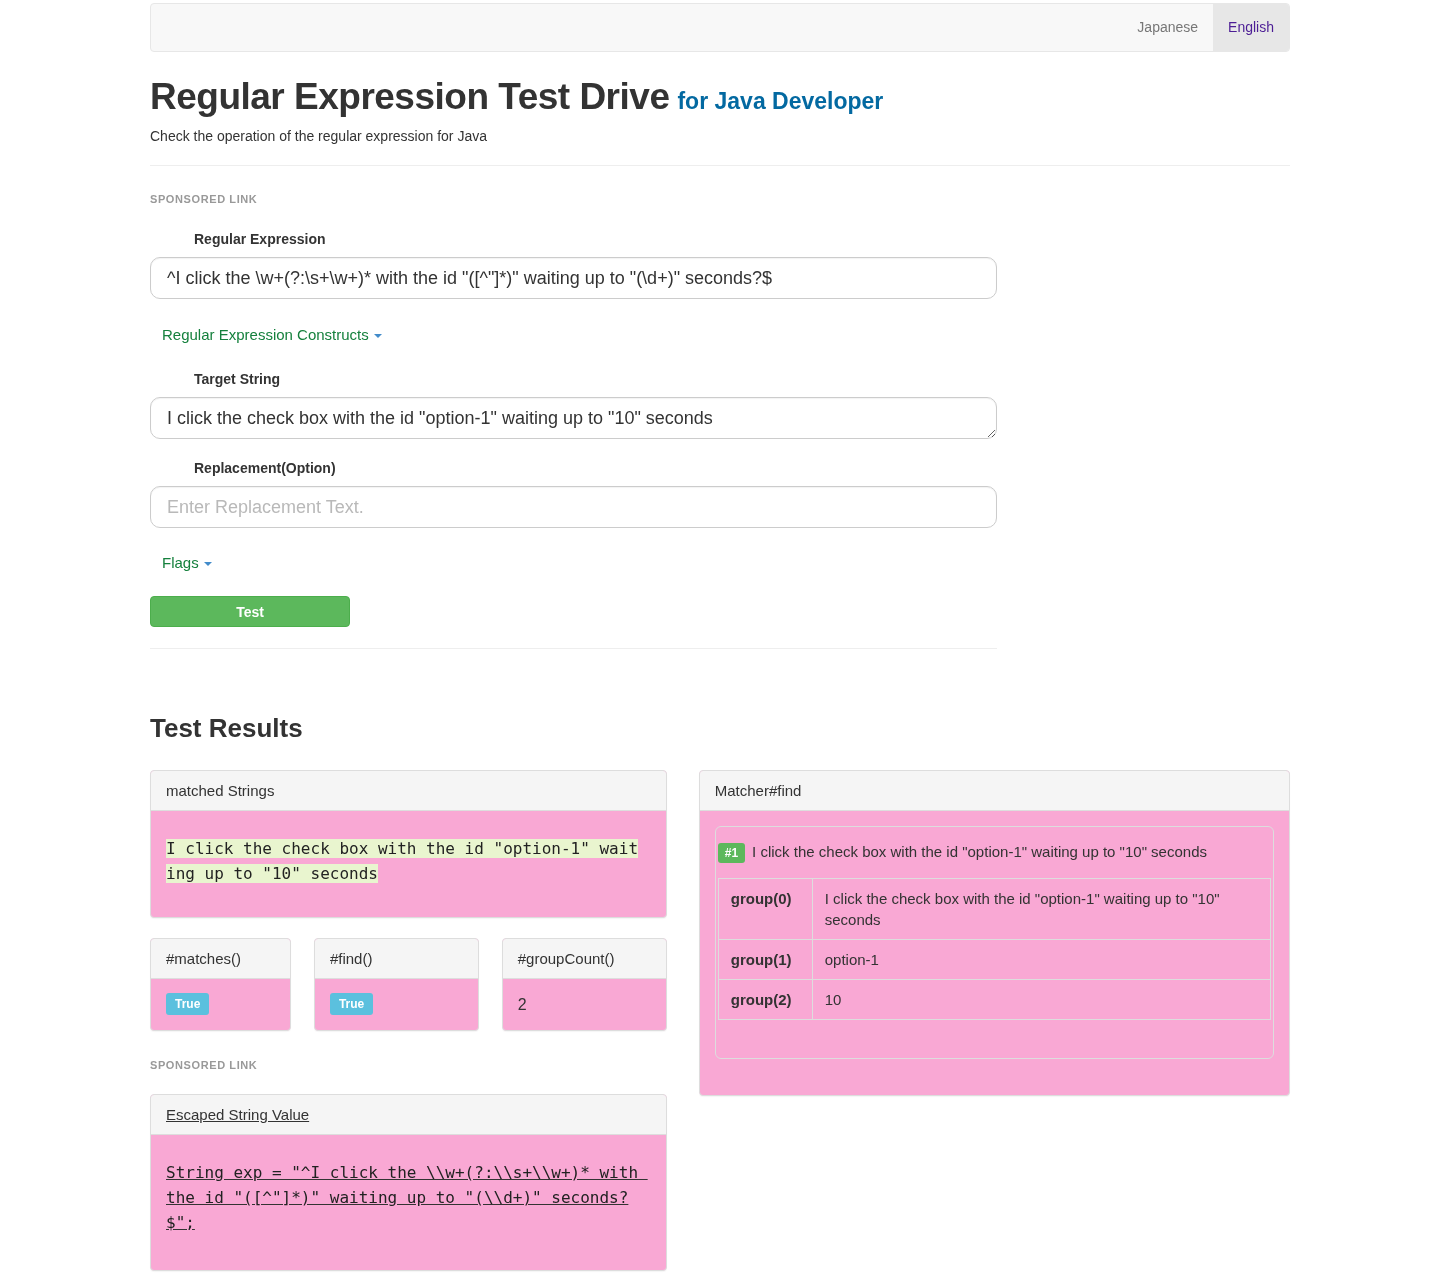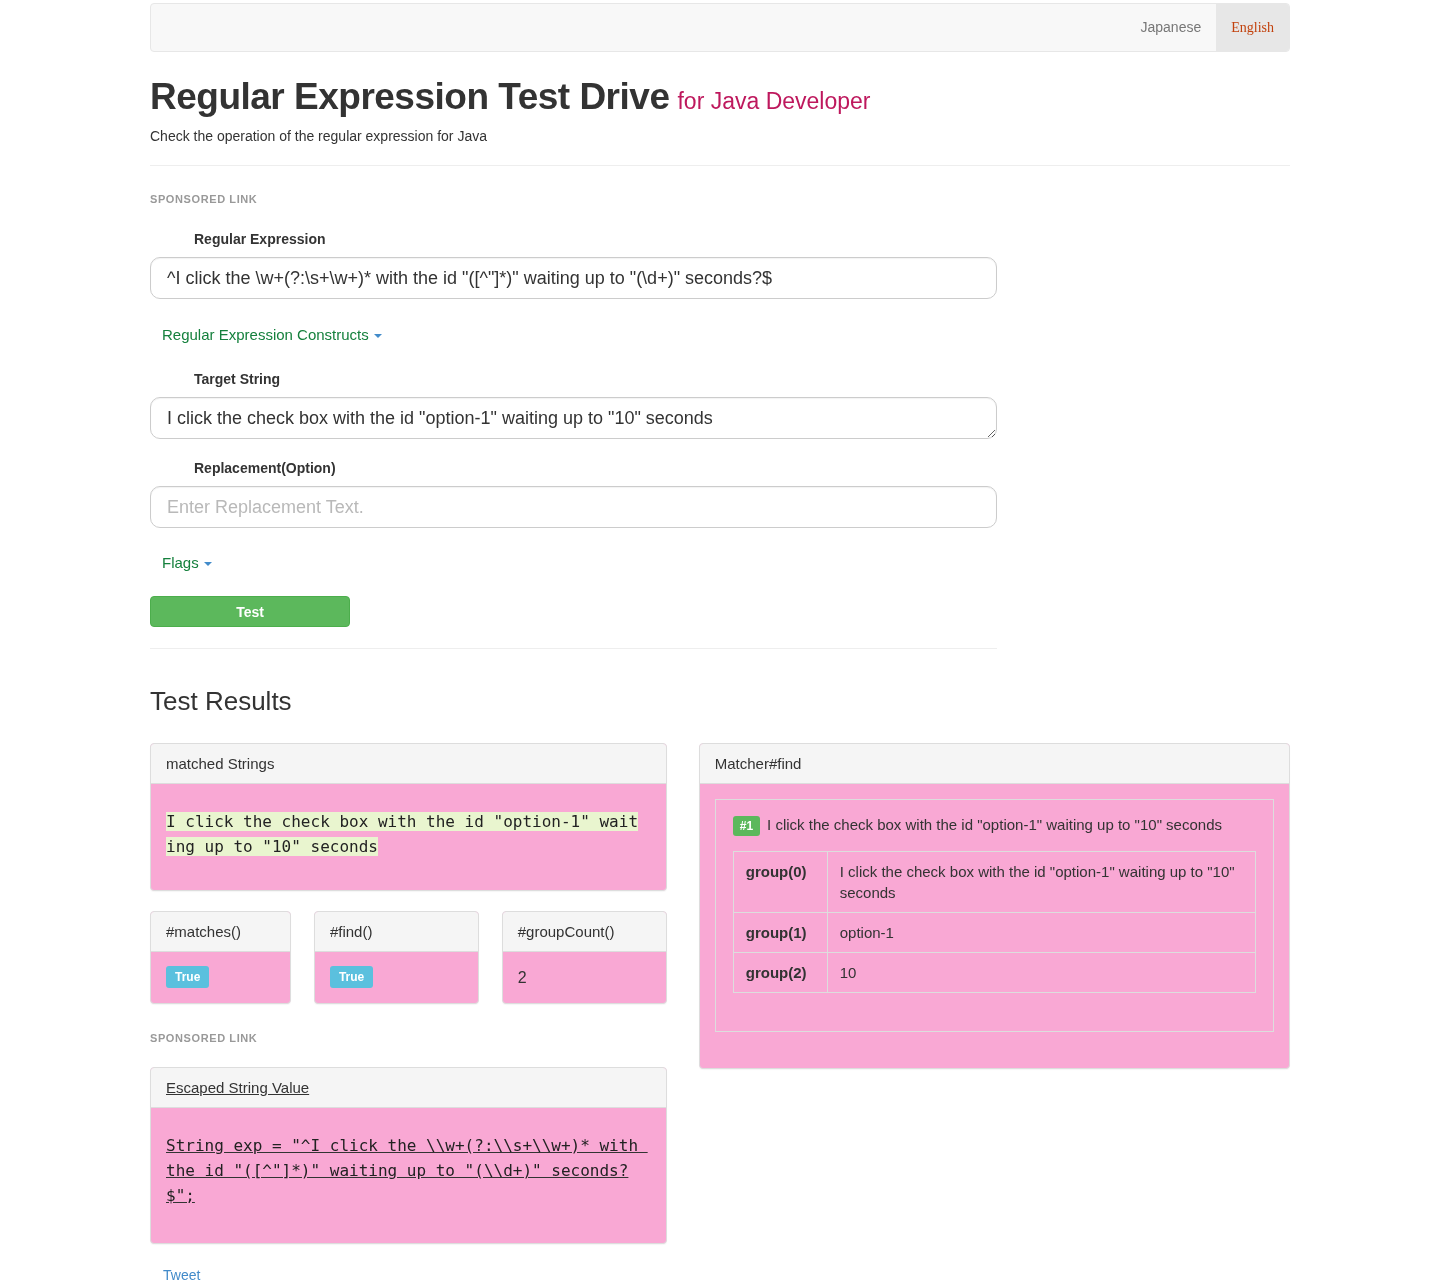--- a/index.html
+++ b/index.html
@@ -16,25 +16,25 @@
   .navbar {
     margin-top: 3px; height: 49px;
     background: #f8f8f8;
     border: 1px solid #e7e7e7; border-radius: 4px;
     display: flex; justify-content: flex-end; align-items: stretch;
   }
   .nav-tab {
     padding: 0 15px; line-height: 47px; font-size: 14px;
     color: #777; cursor: pointer; text-decoration: none;
   }
-  .nav-tab.active { background: #e7e7e7; color: #c2410c; border-radius: 0 3px 3px 0; font-family: Liberation Serif, serif; }
+  .nav-tab.active { background: #e7e7e7; color: #4c1d95; border-radius: 0 3px 3px 0; }
 
   
   h1.page-title { font-size: 37px; font-weight: bold; margin: 24px 0 10px; color: #333; letter-spacing: -0.5px; }
-  h1.page-title .subtitle { font-size: 23px; font-weight: normal; color: #be185d; margin-left: 8px; letter-spacing: 0; }
+  h1.page-title .subtitle { font-size: 23px; font-weight: bold; color: #0369a1; margin-left: 8px; letter-spacing: 0; }
   .page-desc { font-size: 14px; margin: 0; color: #333; }
   hr.rule { border: 0; border-top: 1px solid #eee; margin: 21px 0 0; }
 
   .sponsored {
     font-size: 11px; font-weight: bold; color: #999;
     letter-spacing: 0.6px; text-transform: uppercase;
   }
   .sponsored.top { margin: 27px 0 26px; }
   .sponsored.mid { margin: 28px 0 0; }
 
@@ -61,21 +61,21 @@
     border-top: 4px solid #428bca; border-left: 4px solid transparent; border-right: 4px solid transparent;
   }
   .test-button {
     display: block; width: 200px; height: 31px; margin-top: 25px;
     background: #5cb85c; border: 1px solid #4cae4c; border-radius: 4px;
     color: #fff; font-weight: bold; font-size: 14px;
     font-family: "Liberation Sans", sans-serif; cursor: pointer;
   }
 
   
-  h2.results-title { font-size: 26px; font-weight: normal; margin: 37px 0 26px; }
+  h2.results-title { font-size: 26px; font-weight: bold; margin: 64px 0 26px; }
   .results-row { display: flex; align-items: flex-start; }
   .col-left { width: 555px; }
   .col-right { width: 635px; margin-left: 32px; }
 
   .panel { border: 1px solid #ddd; border-radius: 4px; background: #f9a8d4; box-shadow: 0 1px 1px rgba(0,0,0,.04); }
   .panel-heading {
     background: #f5f5f5; border-bottom: 1px solid #ddd;
     padding: 11px 15px; font-size: 15px; color: #333;
     border-radius: 3px 3px 0 0;
   }
@@ -100,21 +100,21 @@
   }
   .badge-info { background: #5bc0de; }
   .badge-success { background: #5cb85c; padding: 3px 7px; margin-right: 7px; }
   .count-value { font-size: 16px; line-height: 24px; }
 
   .escaped-panel { margin-top: 23px; text-decoration: underline; }
   .escaped-panel pre.mono { margin: 10px 0 20px; }
 
   
   .matcher-body { padding: 15px 15px 36px; }
-  .match-card { border: 1px solid #ddd; border-radius: 0; padding: 14px 17px 38px; }
+  .match-card { border: 1px solid #ddd; border-radius: 6px; padding: 14px 2px 38px; }
   .match-line { font-size: 15px; line-height: 21px; color: #333; }
   .group-table { width: 100%; border-collapse: collapse; margin-top: 15px; font-size: 15px; }
   .group-table td { border: 1px solid #ddd; padding: 9px 12px; vertical-align: top; line-height: 21px; }
   .group-table td.glabel { font-weight: bold; width: 94px; white-space: nowrap; }
 
   .tweet-row { margin: 23px 0 0; padding-left: 13px; }
   .tweet-link { color: #428bca; font-size: 14px; text-decoration: none; cursor: pointer; }
 </style>
 </head>
 <body>

